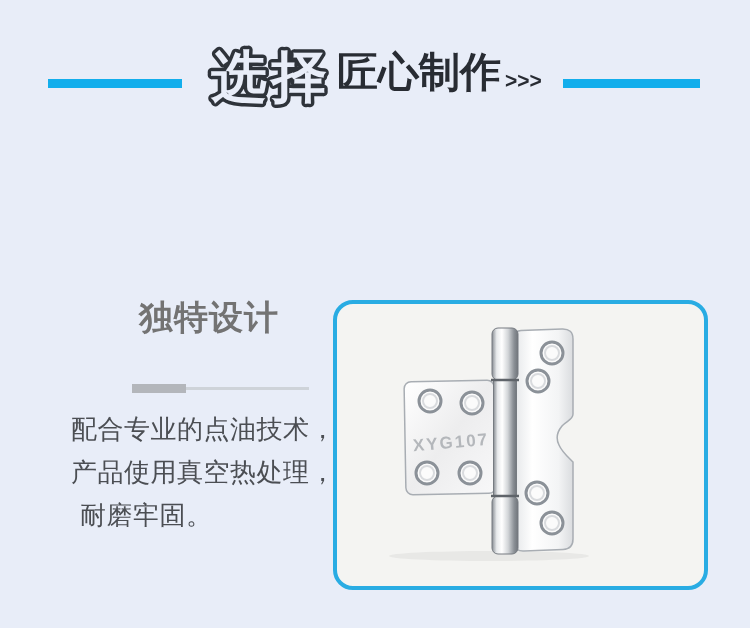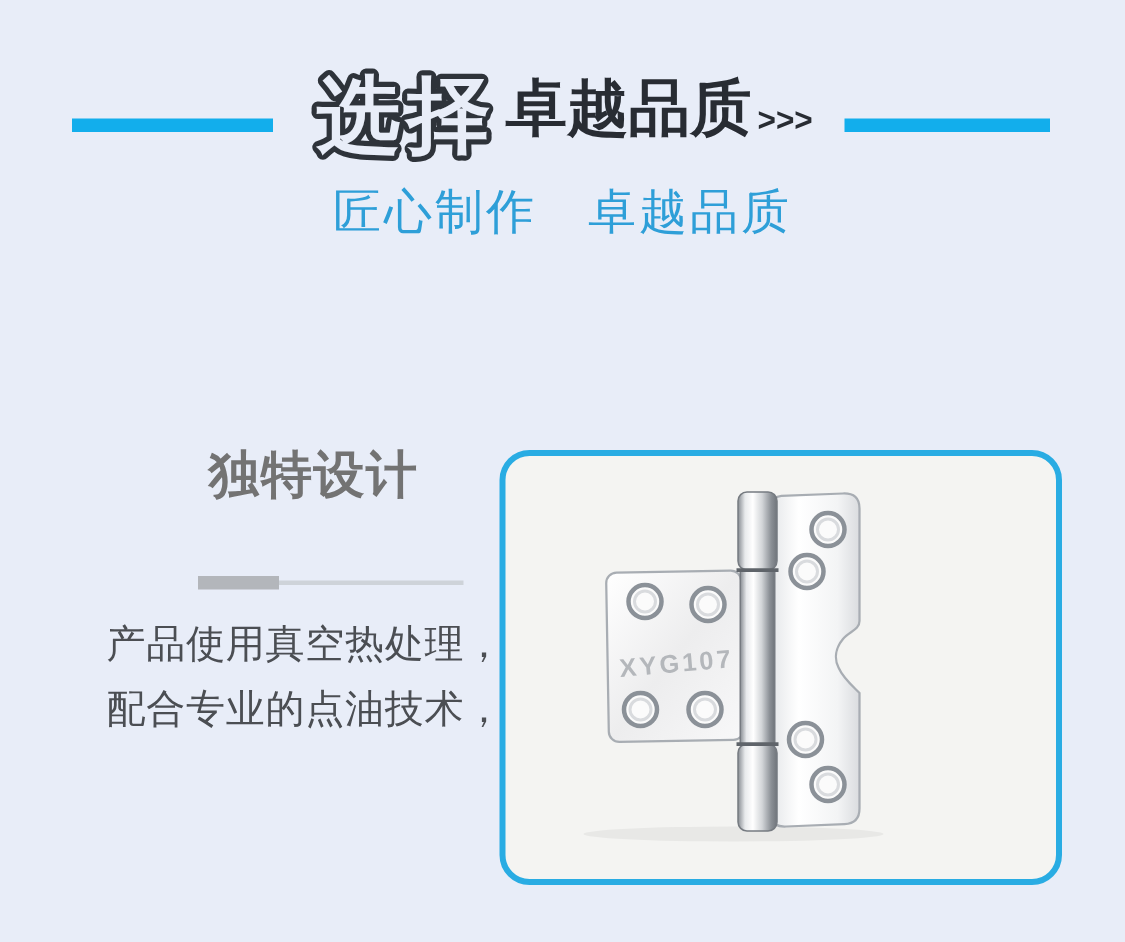--- a/index.html
+++ b/index.html
@@ -196,38 +196,38 @@
 
 <div class="canvas">
 
   <div class="accent-bar left"></div>
   <div class="accent-bar right"></div>
 
   <svg class="bubble-title-svg" viewBox="0 0 136 76">
     <text x="68" y="58" text-anchor="middle">选择</text>
   </svg>
 
-  <div class="main-title">卓越品质</div>
+  <div class="main-title">匠心制作</div>
   <div class="arrows">&gt;&gt;&gt;</div>
 
-  <div class="subtitle">匠心制作　卓越品质</div>
 
 
   <div class="feature-heading">
     <div>独特设计</div>
   </div>
 
   <div class="divider">
     <div class="divider-line"></div>
     <div class="divider-seg"></div>
   </div>
 
   <div class="feature-desc">
+    <div class="desc-line">配合专业的点油技术，</div>
     <div class="desc-line">产品使用真空热处理，</div>
-    <div class="desc-line">配合专业的点油技术，</div>
+    <div class="desc-line indented">耐磨牢固。</div>
   </div>
 
   <div class="product-frame">
     <svg viewBox="0 0 367 282">
       <defs>
         <linearGradient id="gBarrel" x1="0" y1="0" x2="1" y2="0">
           <stop offset="0" stop-color="#878C92"></stop>
           <stop offset="0.18" stop-color="#E8EAEC"></stop>
           <stop offset="0.38" stop-color="#FFFFFF"></stop>
           <stop offset="0.62" stop-color="#D2D5D8"></stop>

